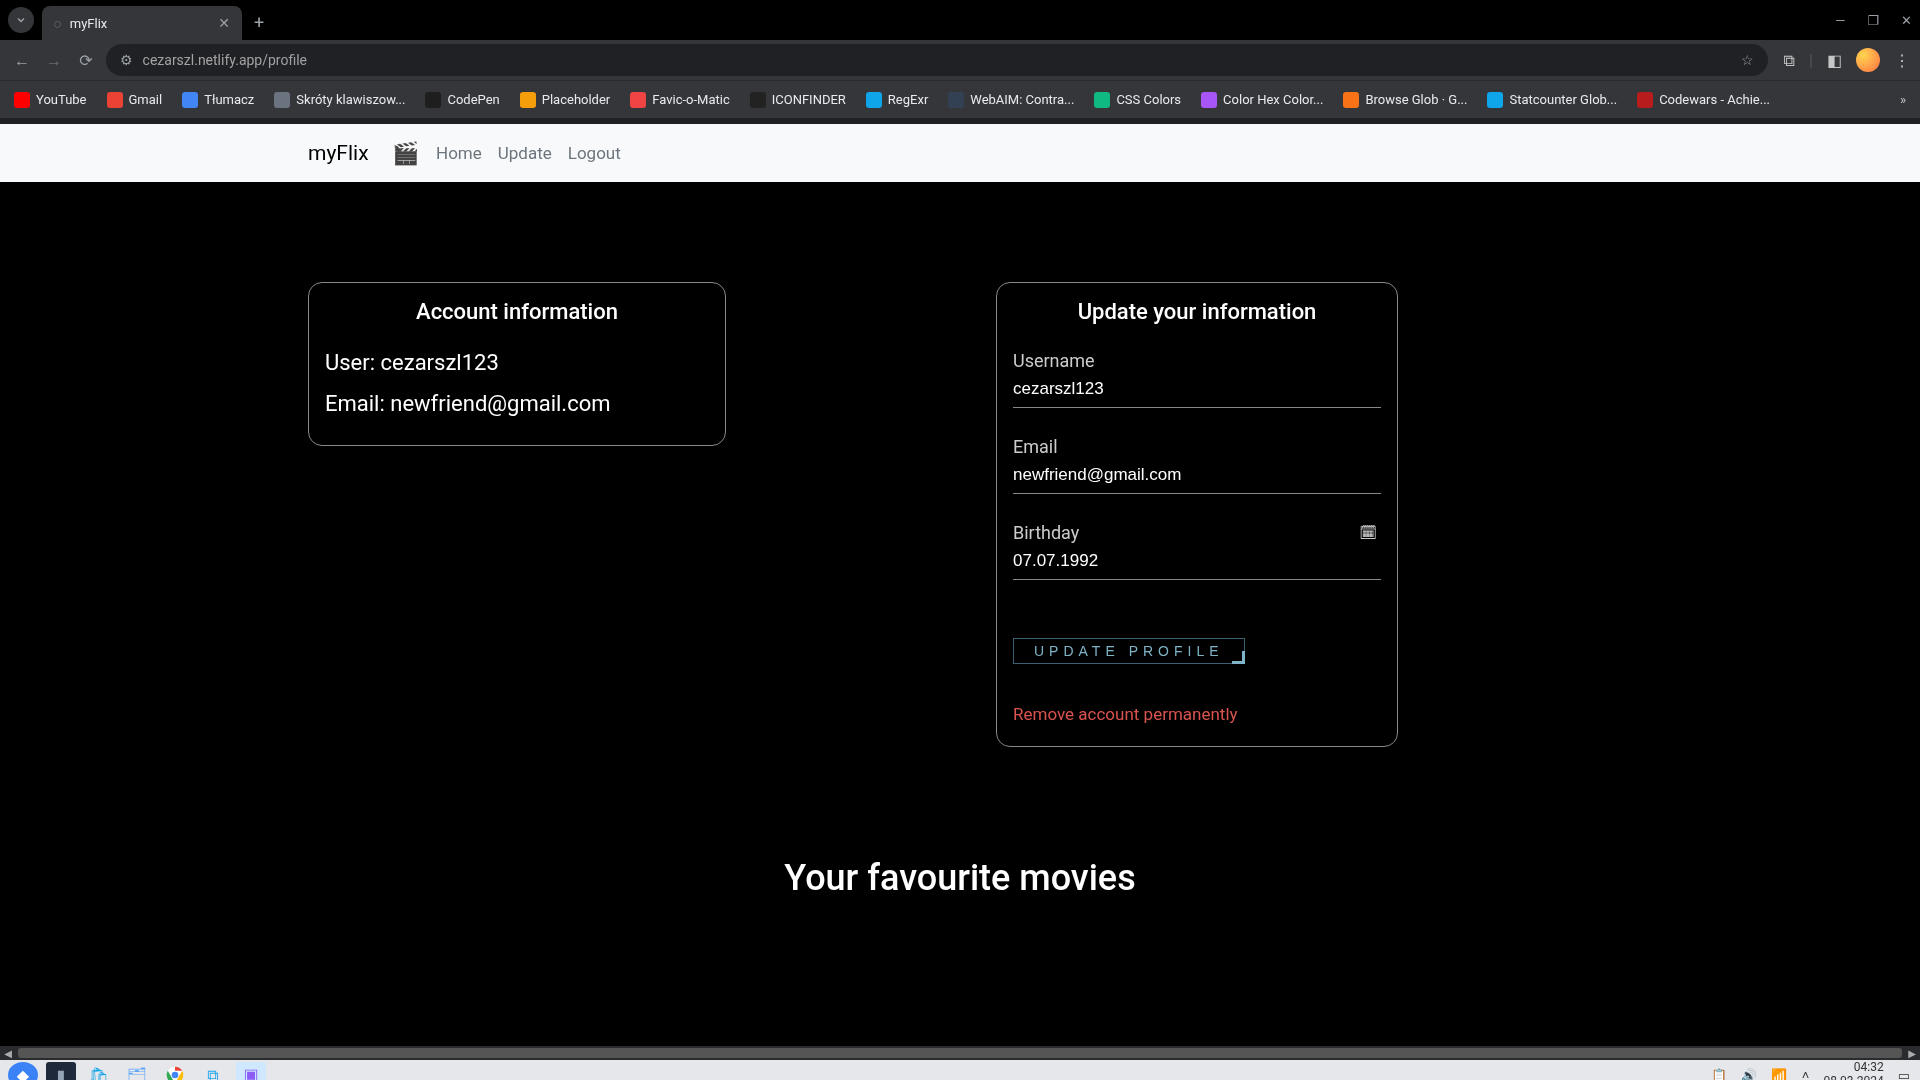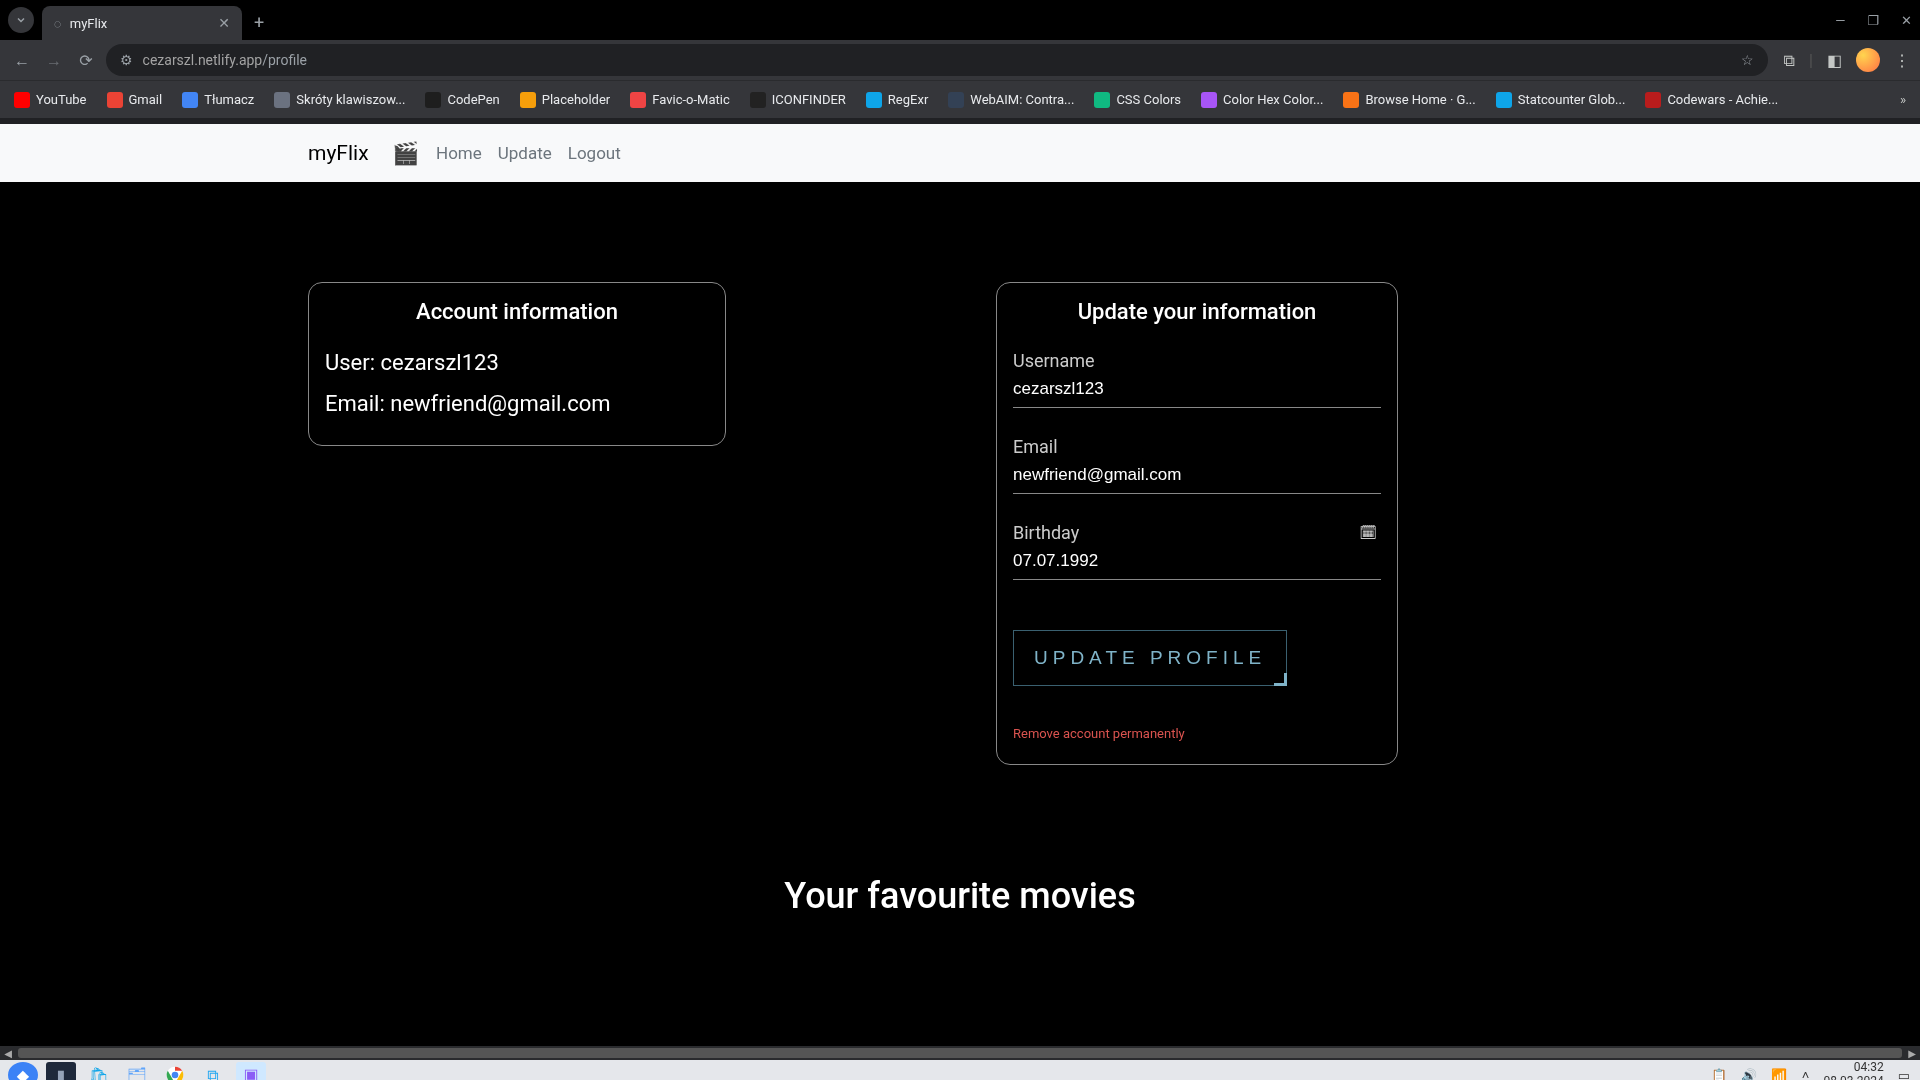--- a/index.html
+++ b/index.html
@@ -151,39 +151,39 @@
   border-bottom: 1px solid #888;
   color: #fff;
   font-size: 17px;
   padding: 4px 0 8px;
   outline: none;
 }
 .form-input::placeholder { color: #fff; }
 .date-wrap { position: relative; }
 .date-wrap .cal { position: absolute; right: 4px; top: 2px; color: #fff; font-size: 14px; }
 .update-btn {
-  margin-top: 22px;
+  margin-top: 30px;
   border: 1px solid #3a6070;
   background: transparent;
   color: #7fb3c8;
   letter-spacing: 5px;
-  font-size: 19px;
-  padding: 16px 20px;
+  font-size: 14px;
+  padding: 4px 20px;
   position: relative;
   font-weight: 500;
 }
 .update-btn::after {
   content: '';
   position: absolute;
   right: -1px; bottom: -1px;
   width: 10px; height: 10px;
   border-right: 3px solid #7fb3c8;
   border-bottom: 3px solid #7fb3c8;
 }
-.remove-link { color: #d9534f; font-size: 13px; margin-top: 40px; display: inline-block; }
+.remove-link { color: #d9534f; font-size: 17px; margin-top: 40px; display: inline-block; }
 
 .fav-heading { text-align: center; color: #fff; font-size: 36px; font-weight: 500; margin-top: 110px; }
 
 
 .hscroll { height: 14px; background: #2a2b2e; position: relative; }
 .hscroll .thumb { position:absolute; left:18px; right:18px; top:2px; height:10px; background:#555; border-radius: 3px; }
 .hscroll .arr { position:absolute; top:0; width:16px; height:14px; color:#aaa; font-size:10px; display:flex;align-items:center;justify-content:center;}
 .hscroll .arr.l{left:0}.hscroll .arr.r{right:0}
 
 
@@ -284,21 +284,21 @@
       <a class="bm">
         <span class="bm-icon" style="background: rgb(16, 185, 129);"></span>
         <span>CSS Colors</span>
       </a>
       <a class="bm">
         <span class="bm-icon" style="background: rgb(168, 85, 247);"></span>
         <span>Color Hex Color...</span>
       </a>
       <a class="bm">
         <span class="bm-icon" style="background: rgb(249, 115, 22);"></span>
-        <span>Browse Home · G...</span>
+        <span>Browse Glob · G...</span>
       </a>
       <a class="bm">
         <span class="bm-icon" style="background: rgb(14, 165, 233);"></span>
         <span>Statcounter Glob...</span>
       </a>
       <a class="bm">
         <span class="bm-icon" style="background: rgb(185, 28, 28);"></span>
         <span>Codewars - Achie...</span>
       </a>
       <span class="bm-more">»</span>

